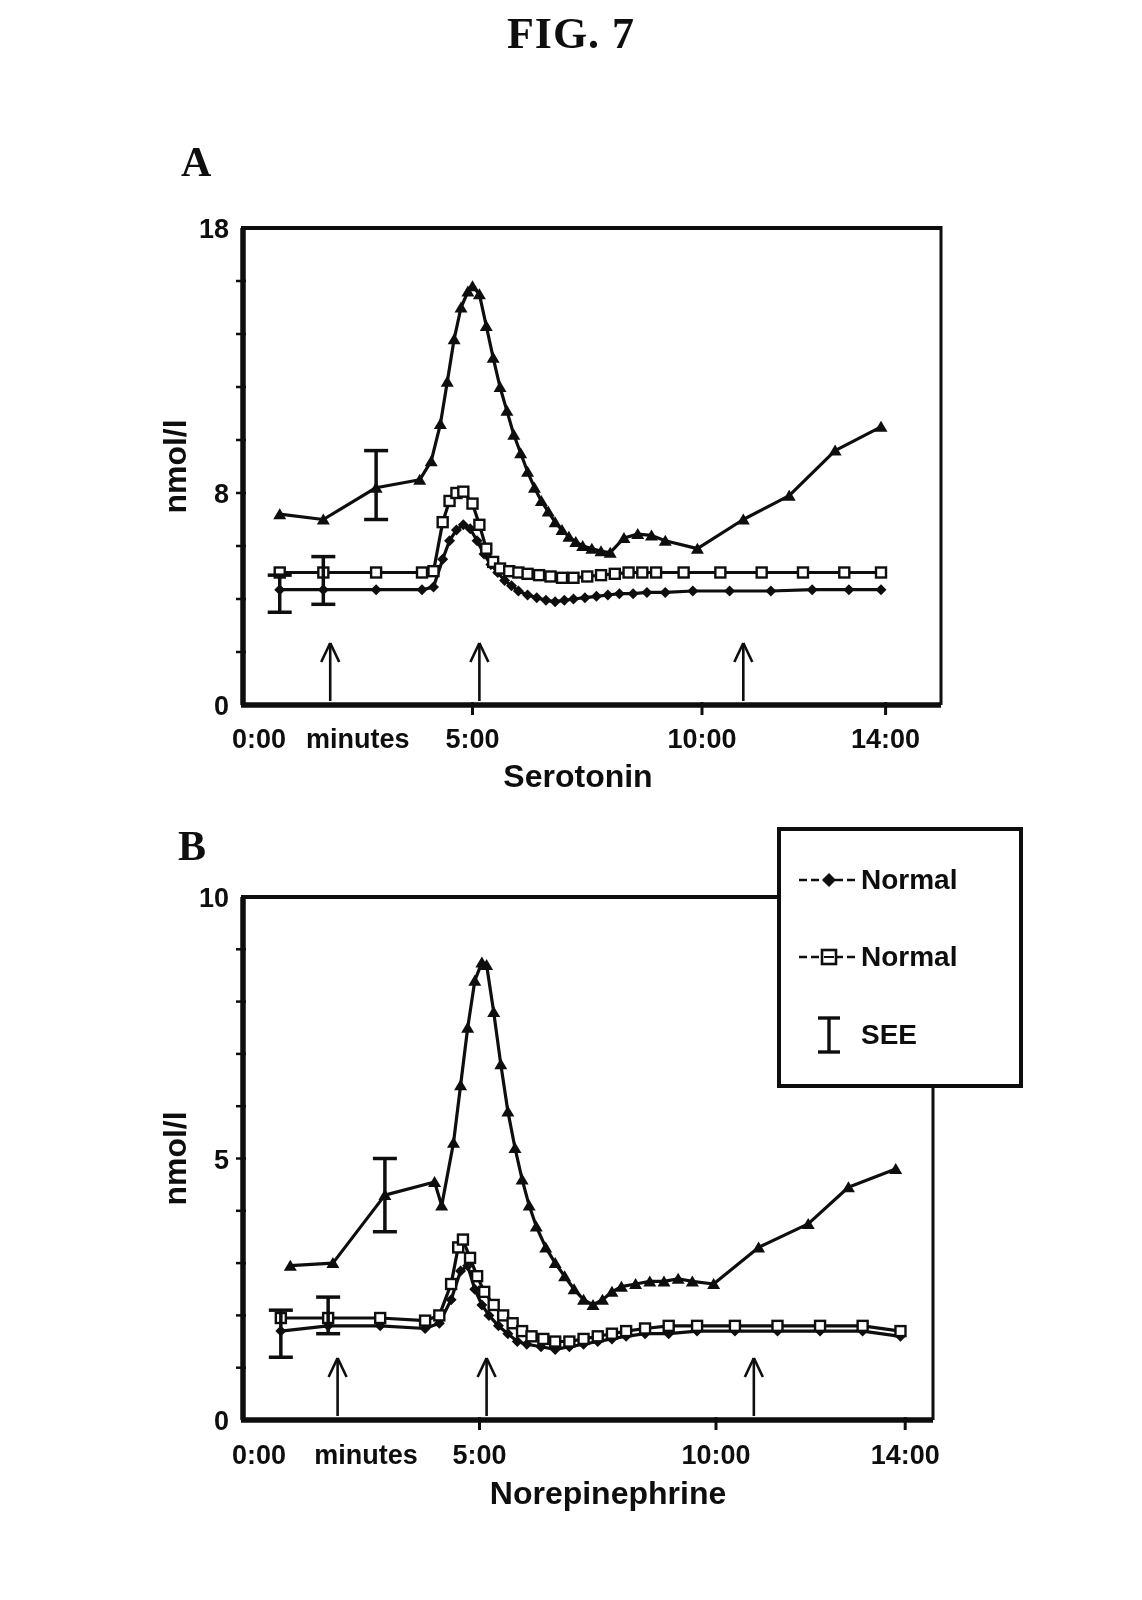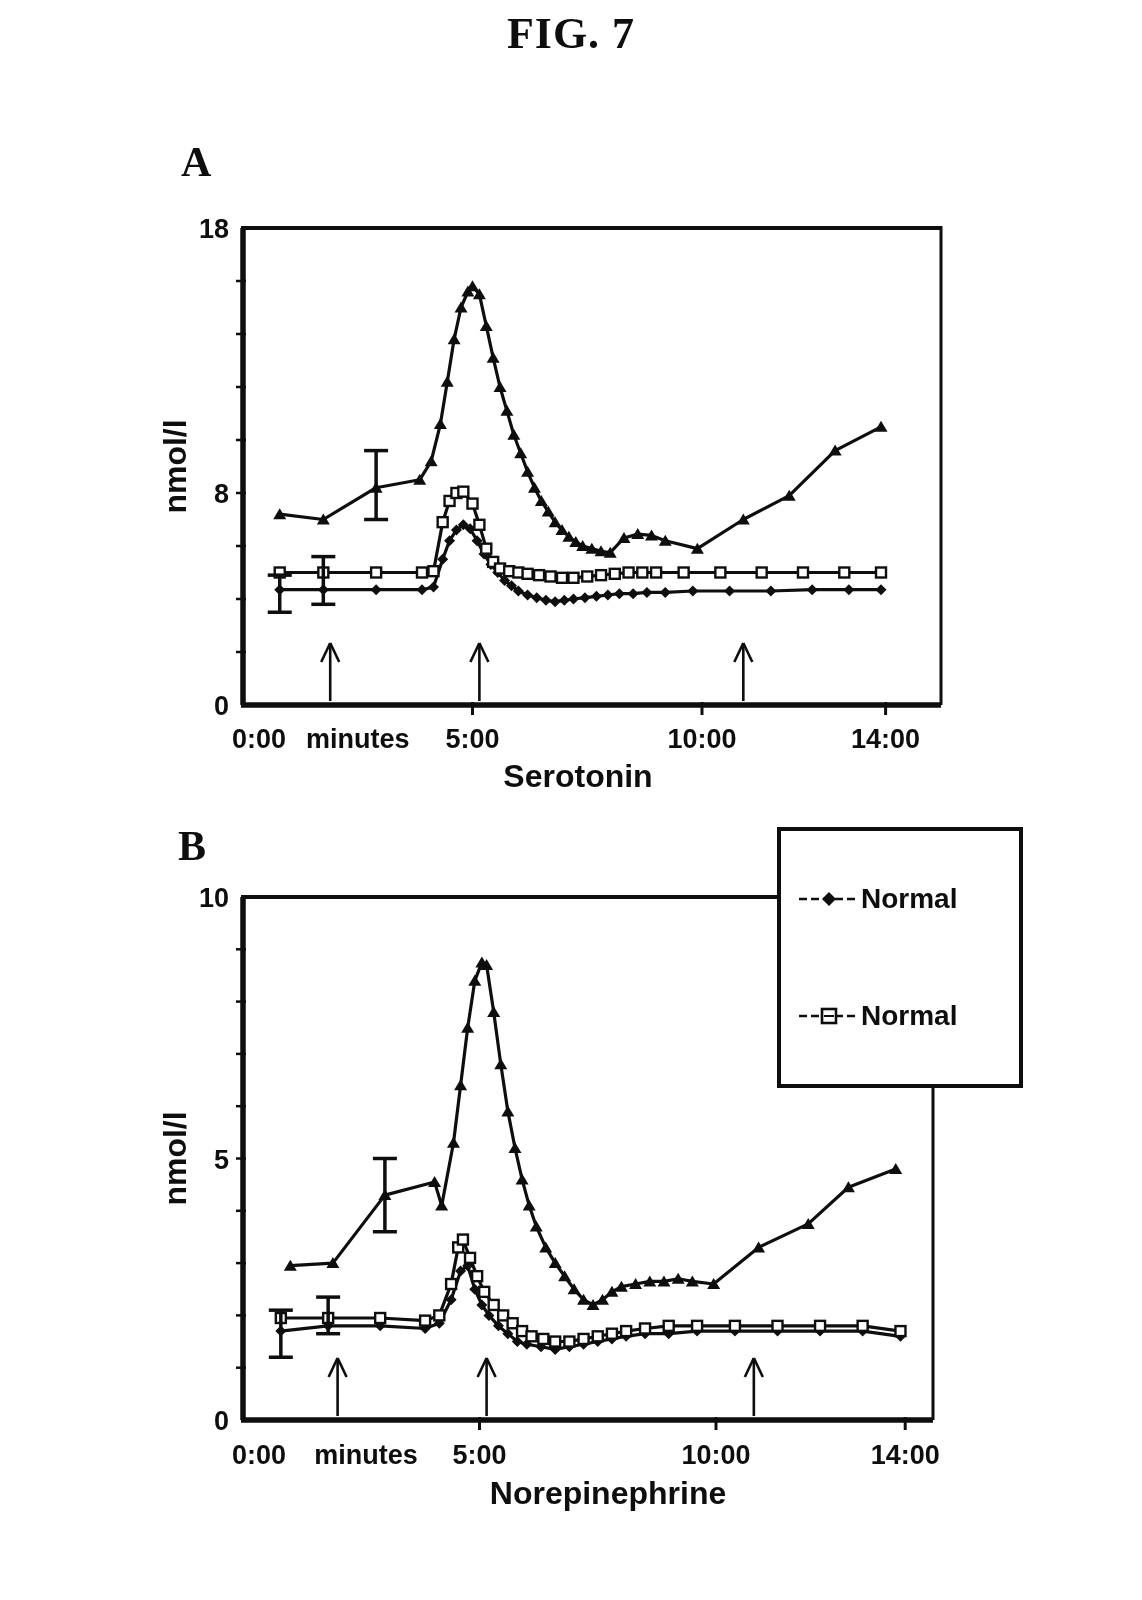--- a/index.html
+++ b/index.html
@@ -369,15 +369,25 @@
     <div class="legend-row">
       <span class="lmark">
         <svg width="64" height="26" viewBox="0 0 64 26">
           <line x1="2" y1="13" x2="62" y2="13" stroke="#0e0e0e" stroke-width="2.5" stroke-dasharray="8,4"></line>
           <rect x="25" y="6" width="14" height="14" fill="#fff" stroke="#0e0e0e" stroke-width="2.6"></rect>
           <line x1="27" y1="13" x2="37" y2="13" stroke="#0e0e0e" stroke-width="2"></line>
         </svg>
       </span>
       <span class="llabel">Normal</span>
     </div>
+    <div class="legend-row">
+      <span class="lmark">
+        <svg width="64" height="42" viewBox="0 0 64 42">
+          <line x1="32" y1="4" x2="32" y2="38" stroke="#0e0e0e" stroke-width="3.4"></line>
+          <line x1="21" y1="4" x2="43" y2="4" stroke="#0e0e0e" stroke-width="3.4"></line>
+          <line x1="21" y1="38" x2="43" y2="38" stroke="#0e0e0e" stroke-width="3.4"></line>
+        </svg>
+      </span>
+      <span class="llabel">SEE</span>
+    </div>
   </div>
 
 </div>
 
 </body></html>

